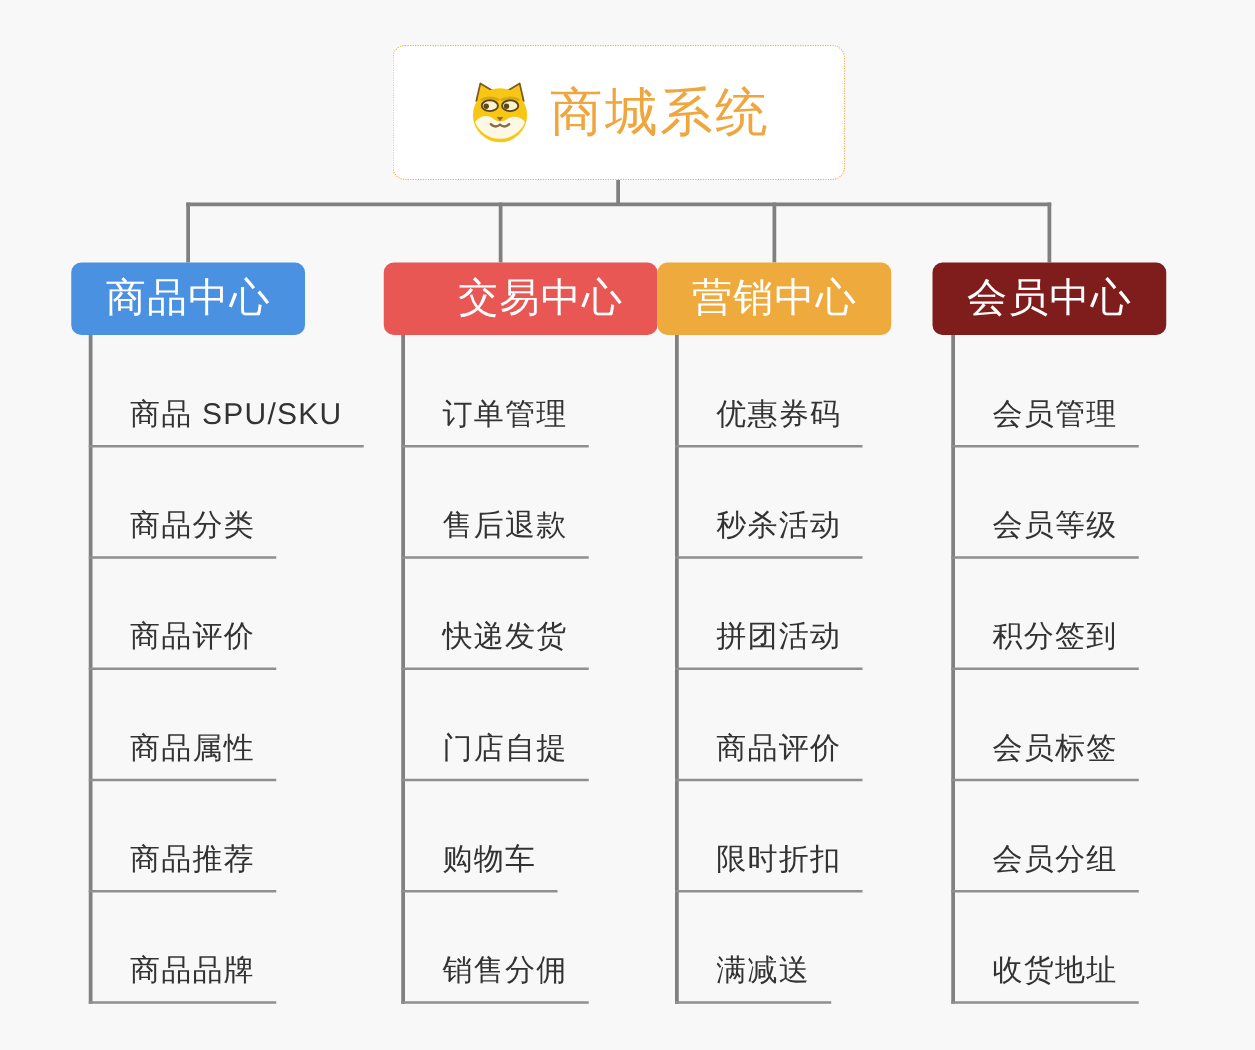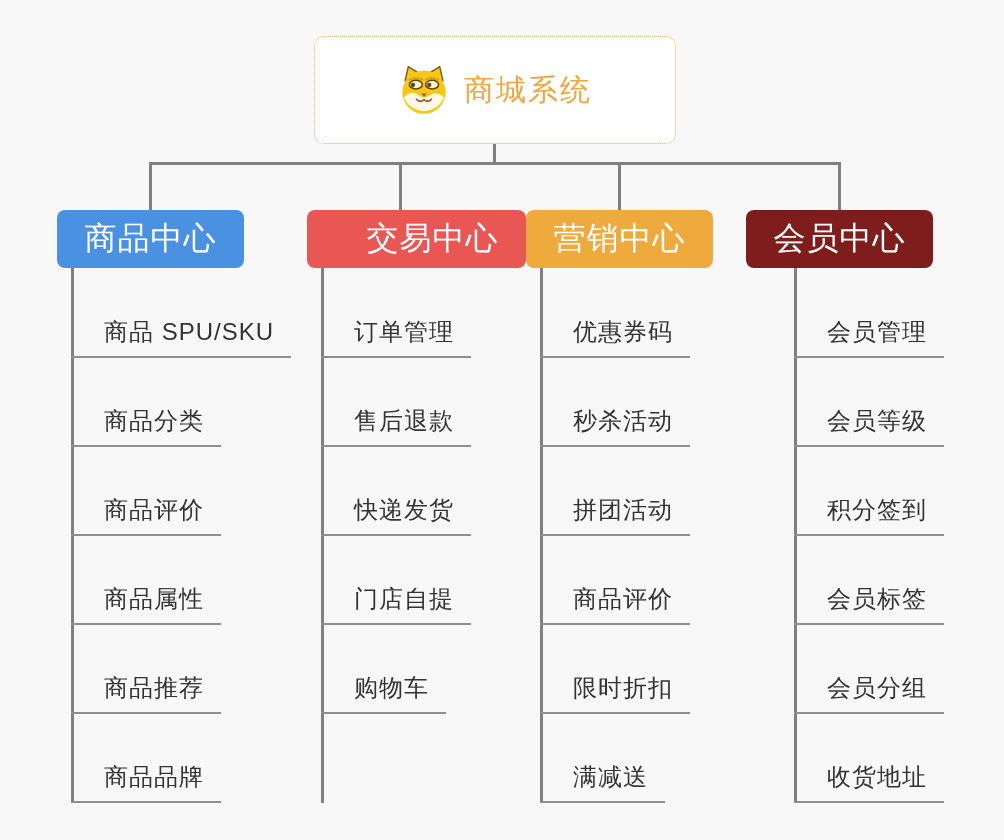--- a/index.html
+++ b/index.html
@@ -3,39 +3,39 @@
 <meta charset="utf-8">
 <style>
   html,body{margin:0;padding:0;background:#f8f8f8;}
   .canvas{position:relative;width:1004px;height:840px;background:#f8f8f8;overflow:hidden;
           font-family:"Liberation Sans","DejaVu Sans",sans-serif;}
 
   
   .root-node{position:absolute;left:314px;top:36px;width:362px;height:108px;background:#ffffff;
              border:1px dotted #f0ad4e;border-radius:10px;display:flex;align-items:center;
              justify-content:center;gap:14px;box-sizing:border-box;}
-  .root-title{font-size:30px;letter-spacing:2px;color:#f0a63e;white-space:nowrap;}
+  .root-title{font-size:42px;letter-spacing:2px;color:#f0a63e;white-space:nowrap;}
   .dog-icon{width:52px;height:50px;flex:0 0 auto;}
 
   
   .conn{position:absolute;background:#808080;}
   .stem{left:493px;top:144px;width:3px;height:20px;}
   .bus{left:149px;top:162px;width:692px;height:3px;}
   .drop{top:162px;width:3px;height:48px;}
   .d0{left:149px;} .d1{left:399px;} .d2{left:618px;} .d3{left:838px;}
 
   
   .branch-header{position:absolute;top:210px;width:187px;height:58px;border-radius:8px;
                  color:#ffffff;font-size:32px;letter-spacing:1px;display:flex;
                  align-items:center;justify-content:center;white-space:nowrap;}
   .bh0{left:57px;} .bh1{left:307px;} .bh2{left:526px;} .bh3{left:746px;}
 
   
   .spine{position:absolute;top:268px;width:3px;height:535px;background:#808080;}
-  .c0{left:71px;} .c1{left:321px;} .c2{left:540px;} .c3{left:794px;}
+  .c0{left:71px;} .c1{left:321px;} .c2{left:540px;} .c3{left:761px;}
 
   
   .leaf{position:absolute;width:max-content;font-size:24px;line-height:32px;letter-spacing:1px;
         color:#333333;padding:0 17px 8px 33px;border-bottom:2px solid #8f8f8f;white-space:nowrap;}
   .r0{top:316px;} .r1{top:405px;} .r2{top:494px;} .r3{top:583px;} .r4{top:672px;} .r5{top:761px;}
 </style>
 </head>
 <body>
 
 <div class="canvas">
@@ -80,20 +80,21 @@
   <div class="leaf c0 r2">商品评价</div>
   <div class="leaf c0 r3">商品属性</div>
   <div class="leaf c0 r4">商品推荐</div>
   <div class="leaf c0 r5">商品品牌</div>
 
   <div class="leaf c1 r0">订单管理</div>
   <div class="leaf c1 r1">售后退款</div>
   <div class="leaf c1 r2">快递发货</div>
   <div class="leaf c1 r3">门店自提</div>
   <div class="leaf c1 r4">购物车</div>
+  <div class="leaf c1 r5">销售分佣</div>
 
   <div class="leaf c2 r0">优惠券码</div>
   <div class="leaf c2 r1">秒杀活动</div>
   <div class="leaf c2 r2">拼团活动</div>
   <div class="leaf c2 r3">商品评价</div>
   <div class="leaf c2 r4">限时折扣</div>
   <div class="leaf c2 r5">满减送</div>
 
   <div class="leaf c3 r0">会员管理</div>
   <div class="leaf c3 r1">会员等级</div>

